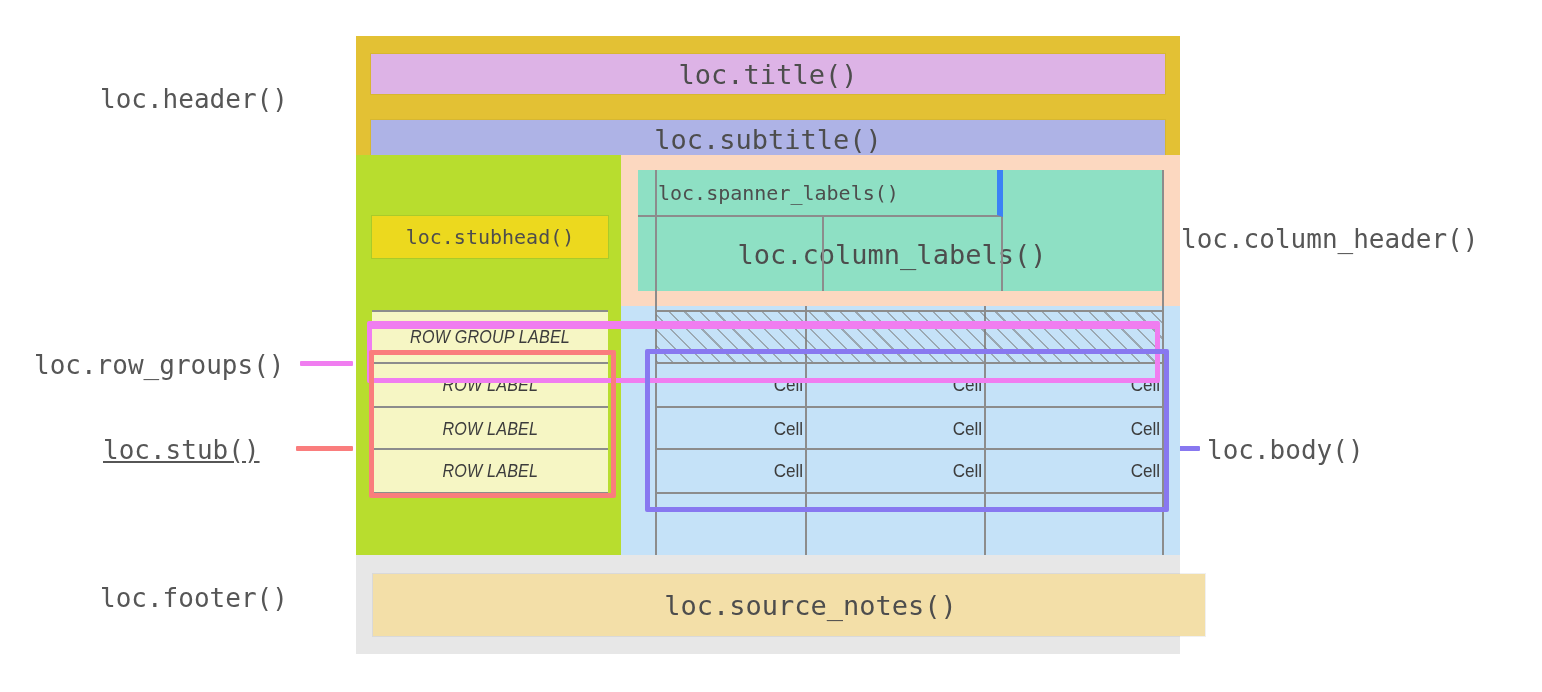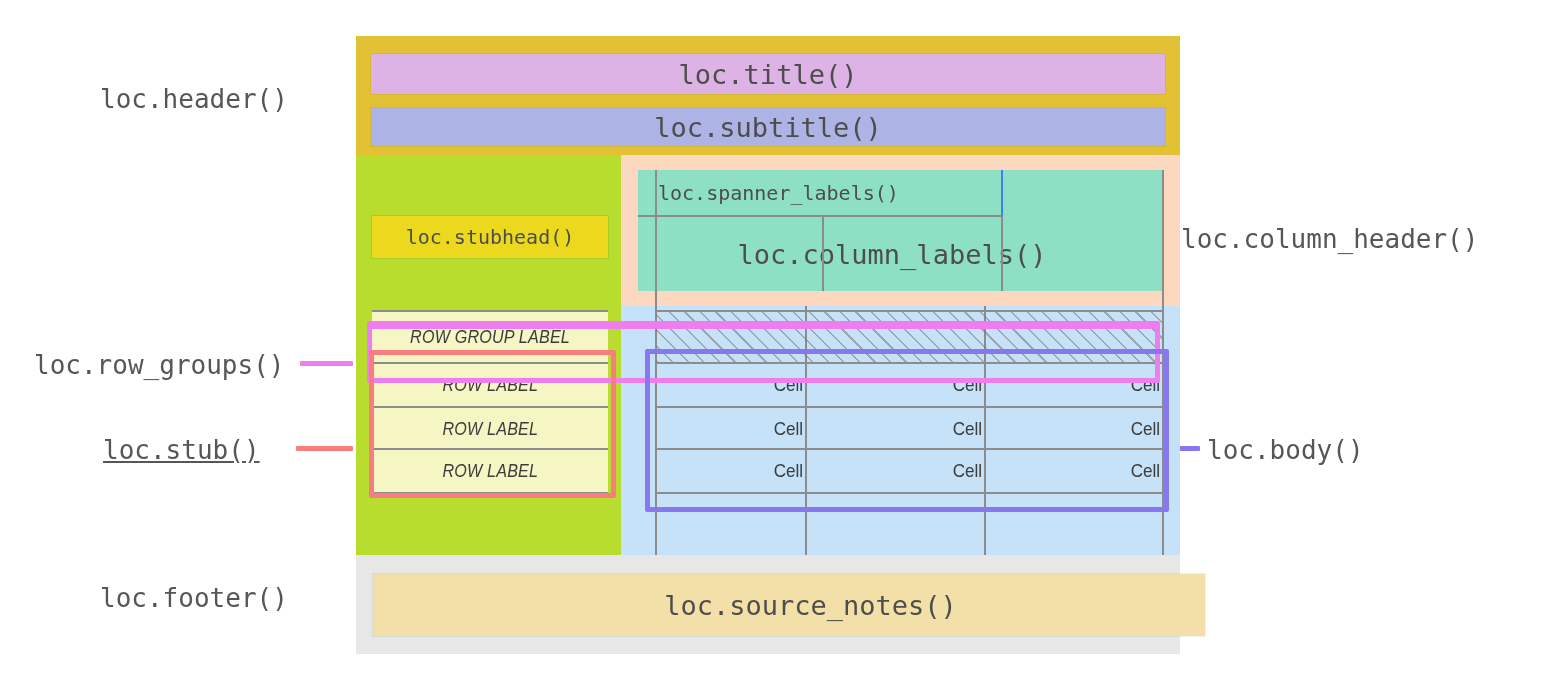--- a/index.html
+++ b/index.html
@@ -55,21 +55,21 @@
   .title-box {
     position: absolute;
     left: 15px; top: 18px;
     width: 794px; height: 40px;
     background: #ddb3e6;
     box-shadow: 0 0 0 1px rgba(0,0,0,0.05);
     display: flex; align-items: center; justify-content: center;
   }
   .subtitle-box {
     position: absolute;
-    left: 15px; top: 72px;
+    left: 15px; top: 84px;
     width: 794px; height: 38px;
     background: #aeb3e6;
     box-shadow: 0 0 0 1px rgba(0,0,0,0.05);
     display: flex; align-items: center; justify-content: center;
   }
   .box-text {
     font-family: "DejaVu Sans Mono", monospace;
     font-size: 27px;
     color: #4d4d4d;
   }
@@ -102,21 +102,21 @@
     position: absolute;
     left: 17px; top: 15px;
     width: 524px; height: 121px;
     background: #8ee0c4;
     box-sizing: border-box;
   }
   .spanner-row {
     position: absolute;
     left: 0; top: 0;
     width: 365px; height: 47px;
-    border-right: 2px solid #3b82f6;
+    border-right: 6px solid #3b82f6;
     border-bottom: 2px solid #8c8c8c;
     display: flex; align-items: center;
     box-sizing: border-box;
   }
   .spanner-row .box-text { padding-left: 20px; }
   .collabels-row {
     position: absolute;
     left: 0; top: 47px;
     width: 524px; height: 74px;
     display: flex; align-items: center; justify-content: center;

